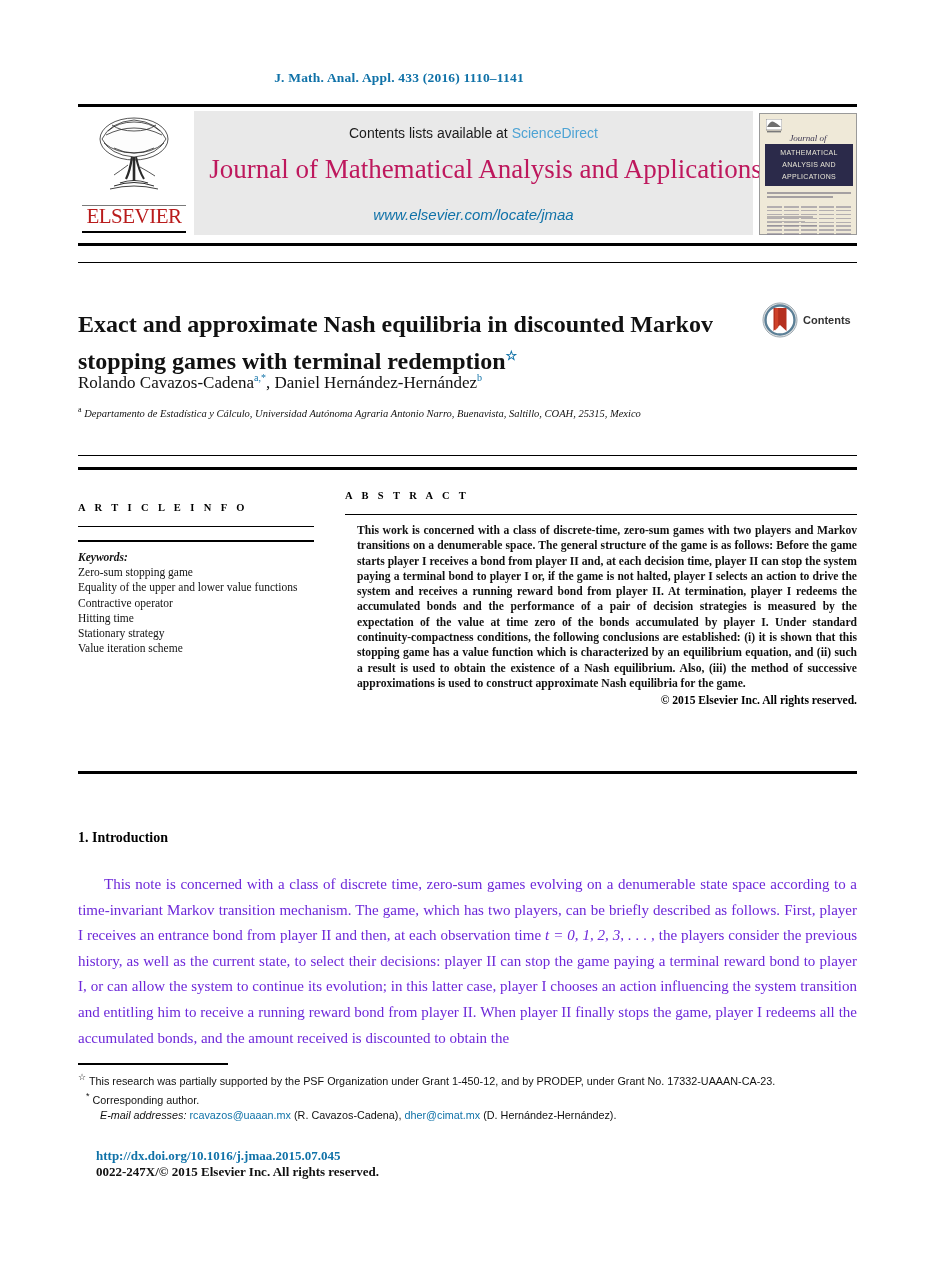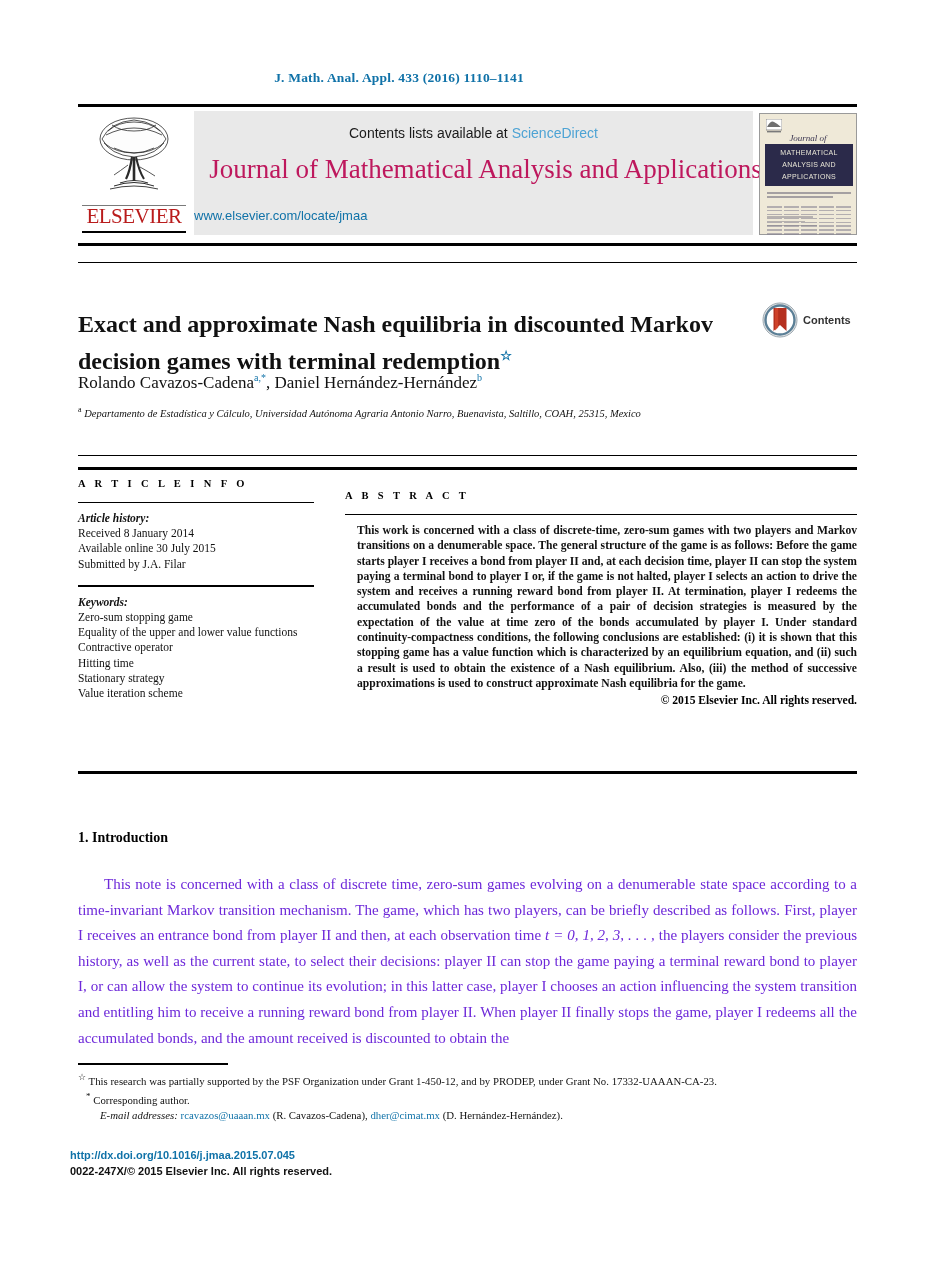--- a/index.html
+++ b/index.html
@@ -53,23 +53,23 @@
   }
   .banner .contents a { color:#4da3d4; text-decoration:none; }
   .banner .jtitle {
     position:absolute; top:43px; left:0; width:100%;
     text-align:center;
     font-family:"Liberation Serif", serif;
     font-size:27px; color:#be185d;margin-left:12px;
   }
   .banner .jurl {
     position:absolute; bottom:12px; left:0; width:100%;
-    text-align:left;
+    text-align:center;
     font-family:"Liberation Sans", sans-serif;
-    font-size:13px; color:#1072a8;
+    font-size:15px; color:#1072a8;font-style:italic;
   }
 
   
   .cover {
     flex:0 0 98px; width:98px; height:122px;
     border:1px solid #9a9a9a; background:#efe9d8;
     position:relative; box-sizing:border-box; margin-top:2px;
   }
   .cover-elsevier-mark { position:absolute; left:6px; top:5px; width:16px; height:14px; }
   .cover-journalof {
@@ -123,21 +123,21 @@
   }
   .affil sup { font-style:normal; font-size:8px; }
   .affil-a { top:403px; }
   .affil-b { top:430px; }
 
   
   .sec-head {
     font-family:"Liberation Serif", serif;
     font-weight:bold; font-size:10.5px; letter-spacing:3.4px;
   }
-  .info-col { position:absolute; left:78px; top:478px; width:236px; }
+  .info-col { position:absolute; left:78px; top:502px; width:236px; }
   .abs-col  { position:absolute; left:345px; top:490px; width:512px; }
 
   .col-rule { height:1px; background:#000; margin:13px 0 8px 0; }
   .col-rule.heavy { height:2px; }
 
   .info-body {
     font-family:"Liberation Serif", serif;
     font-size:11.5px; line-height:15.2px; color:#111;
   }
   .info-body .lbl { font-style:italic; font-weight:bold; }
@@ -160,33 +160,33 @@
     font-family:"Liberation Serif", serif;
     font-size:15px; line-height:25.6px; text-align:justify;
     text-indent:26px; color:#6d28d9;
   }
   .body-par i { font-style:italic; }
 
   
   .fn-rule { position:absolute; left:78px; top:1063px; width:150px; height:1.5px; background:#000; }
   .footnotes {
     position:absolute; left:78px; top:1070px; width:779px;
-    font-family:Liberation Serif, serif;
+    font-family:Liberation Sans, sans-serif;
     font-size:10.8px; line-height:14.6px; color:#111;
   }
   .footnotes p { margin:0 0 1px 0; }
   .fn-ind { padding-left:10px; text-indent:-10px; }
   .fn-em { padding-left:22px; }
   .fn-em .lbl { font-style:italic; }
   a.link { color:#1072a8; text-decoration:none; }
 
   .bottom-block {
-    position:absolute; left:70px; top:1148px; width:779px;
-    font-family:Liberation Sans, sans-serif;
-    font-size:11px; line-height:15.5px;
+    position:absolute; left:96px; top:1148px; width:779px;
+    font-family:Liberation Serif, serif;
+    font-size:13px; line-height:15.5px;
   }
   .bottom-block .doi { color:#1072a8; font-weight:bold; }
   .bottom-block .issn { font-weight:bold; color:#111; }
 </style>
 </head>
 <body>
 
 <div class="page">
 
   <div class="journal-ref">J. Math. Anal. Appl. 433 (2016) 1110–1141</div>
@@ -301,21 +301,21 @@
     </div>
   </div>
 
   <div class="rule-heavy" style="top:243px;"></div>
   <div class="rule-thin" style="top:262px;"></div>
   <div class="rule-thin" style="top:455px;"></div>
   <div class="rule-heavy" style="top:467px;"></div>
   <div class="rule-heavy" style="top:771px;"></div>
 
   <h1 class="title">
-    <span>Exact and approximate Nash equilibria in discounted Markov decision games with terminal redemption</span><span class="starmark">☆</span>
+    <span>Exact and approximate Nash equilibria in discounted Markov stopping games with terminal redemption</span><span class="starmark">☆</span>
   </h1>
 
   <div class="crossmark">
     <svg width="36" height="36" viewBox="0 0 36 36">
       <circle cx="18" cy="18" r="17" fill="#e8e8e8" stroke="#9aa7b0" stroke-width="1"></circle>
       <circle cx="18" cy="18" r="14.5" fill="#ffffff" stroke="#5b7f96" stroke-width="2.4"></circle>
       <path d="M11.5 6 h13 v23 l-6.5 -6 l-6.5 6 z" fill="#b5301f"></path>
       <path d="M13 6 h3.2 v19.5 l-3.2 3 z" fill="#d4452d" opacity="0.85"></path>
     </svg>
     <span class="crossmark-label">Contents</span>
@@ -327,26 +327,20 @@
   </div>
 
   <div class="affil affil-a">
     <sup>a</sup>
     <span>Departamento de Estadística y Cálculo, Universidad Autónoma Agraria Antonio Narro, Buenavista, Saltillo, COAH, 25315, Mexico</span>
   </div>
 
   <div class="info-col">
     <div class="sec-head">A R T I C L E   I N F O</div>
     <div class="col-rule"></div>
-    <div class="info-body">
-      <div class="lbl">Article history:</div>
-      <div>Received 8 January 2014</div>
-      <div>Available online 30 July 2015</div>
-      <div>Submitted by J.A. Filar</div>
-    </div>
     <div class="col-rule heavy"></div>
     <div class="info-body">
       <div class="lbl">Keywords:</div>
       <div>Zero-sum stopping game</div>
       <div>Equality of the upper and lower value functions</div>
       <div>Contractive operator</div>
       <div>Hitting time</div>
       <div>Stationary strategy</div>
       <div>Value iteration scheme</div>
     </div>

